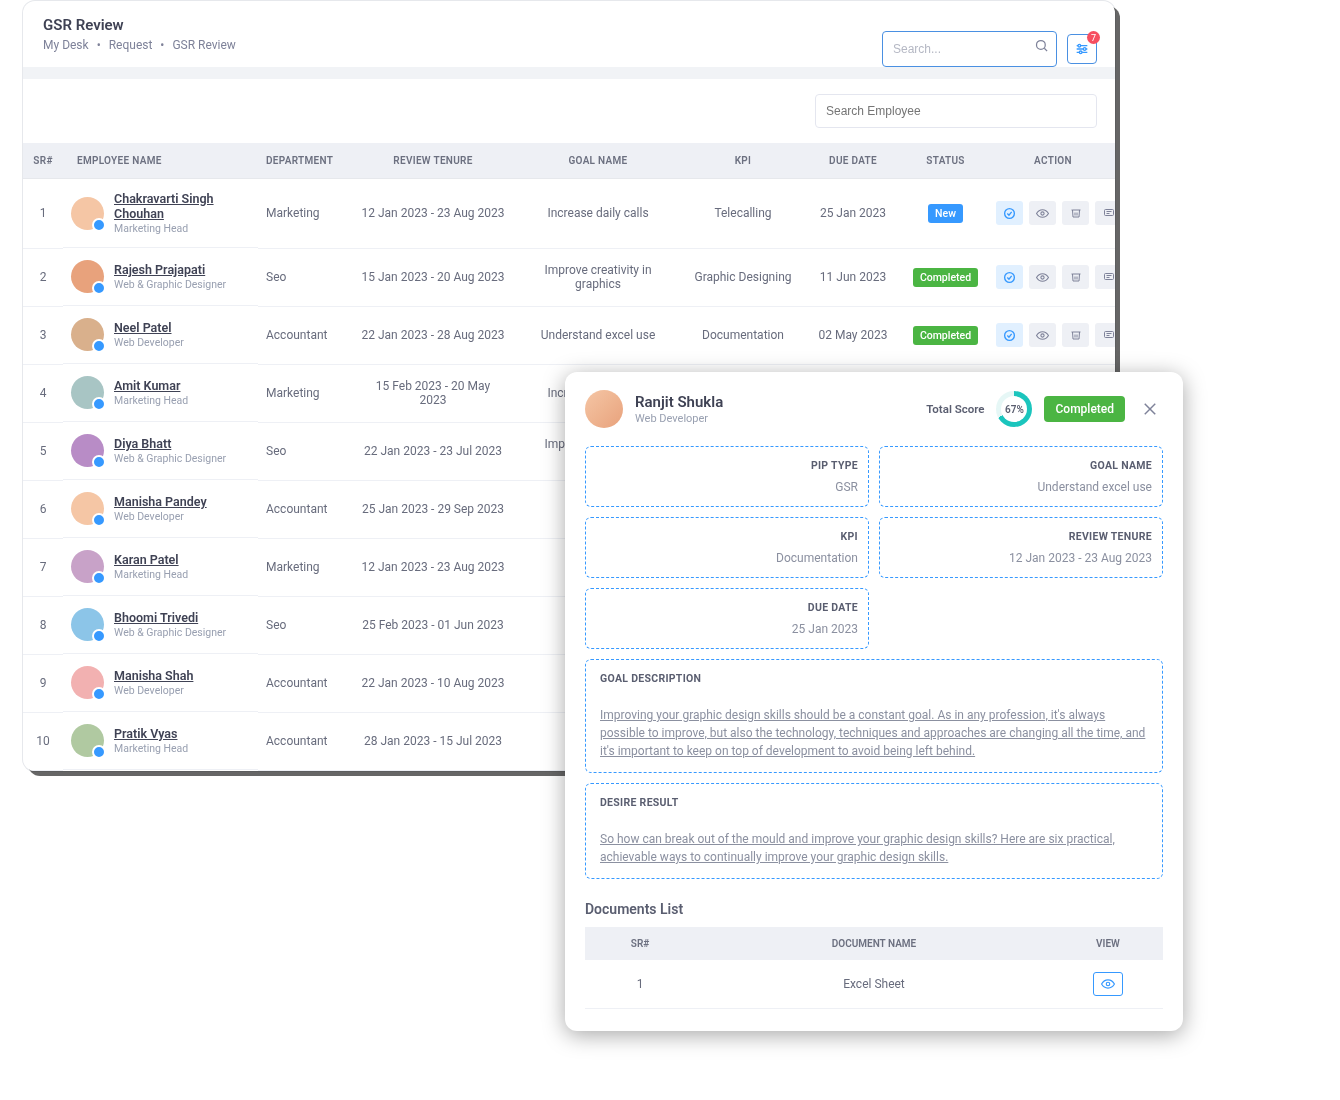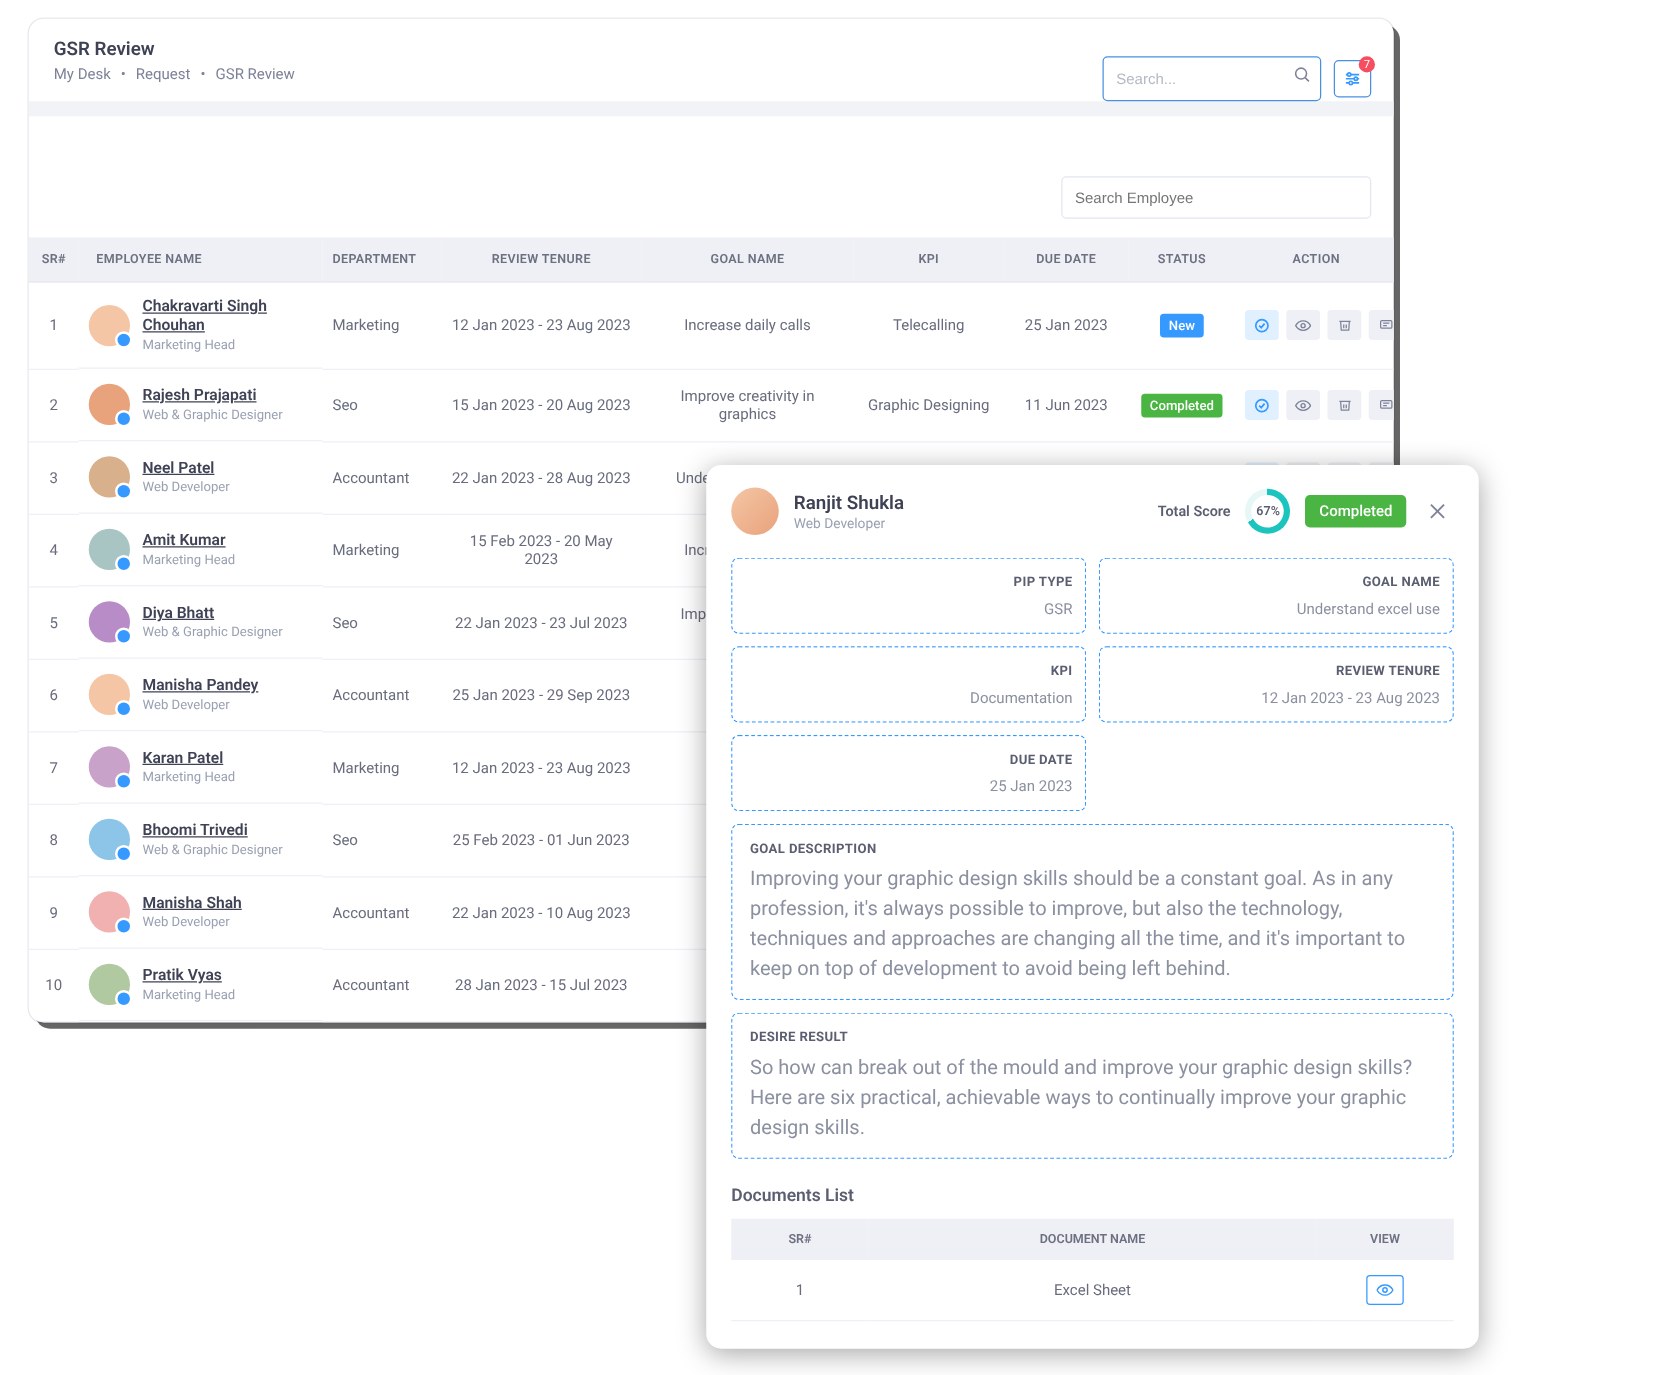--- a/index.html
+++ b/index.html
@@ -10,21 +10,21 @@
   font-size: 13px;
   width: 1340px;
   height: 1100px;
   position: relative;
 }
 
 
 .main-card {
   position: absolute;
   left: 23px;
-  top: 15px;
+  top: 1px;
   width: 1092px;
   background: #fff;
   border-radius: 12px;
   box-shadow: 5px 5px 0 rgba(0,0,0,0.6), 0 0 0 1px #e6e8ec;
   overflow: hidden;
 }
 
 .card-header {
   padding: 15px 20px 0 20px;
 }
@@ -101,28 +101,27 @@
   margin-top: 15px;
   height: 12px;
   background: #f1f3f6;
 }
 
 .emp-search-row {
   text-align: right;
   padding: 15px 18px;
 }
 .emp-search {
-  width: 248px;
+  width: 282px;
   height: 32px;
   border: 1px solid #e4e6ef;
   border-radius: 4px;
   padding: 16px 10px;
   font-size: 12px;
   outline: none;
-  margin-top: 33px;
 }
 
 table.review-table {
   width: 100%;
   border-collapse: collapse;
   table-layout: fixed;
 }
 table.review-table th {
   background: #eef0f5;
   color: #6c7080;
@@ -291,24 +290,25 @@
   padding: 12px 14px;
   text-align: left;
 }
 .dashed-wide .dlbl {
   font-size: 10.5px;
   font-weight: 700;
   color: #5a5e70;
   letter-spacing: 0.3px;
 }
 .dashed-wide .dtext {
-  margin-top: 6px;
-  font-size: 16px;
+  margin-top: 21px;
+  font-size: 12px;
   color: #8b90a0;
   line-height: 1.5;
+  text-decoration: underline;
 }
 
 .docs-title {
   margin-top: 22px;
   font-size: 14px;
   font-weight: 600;
   color: #5a5e70;
 }
 table.docs-table {
   margin-top: 10px;

